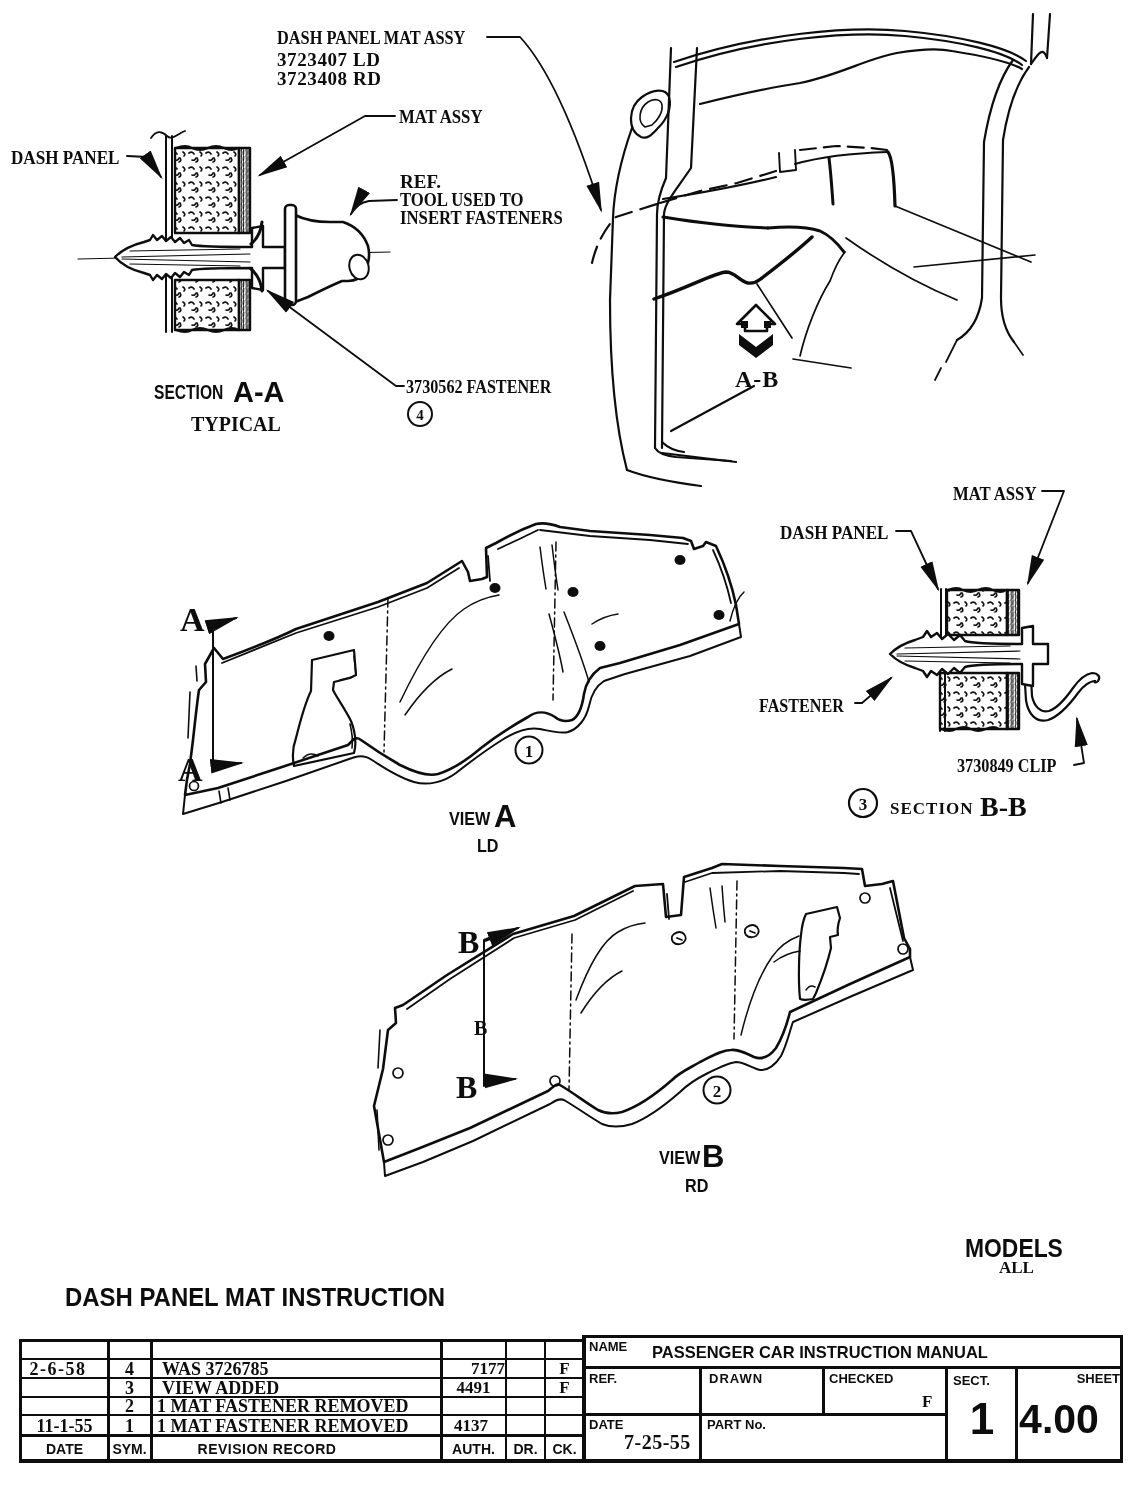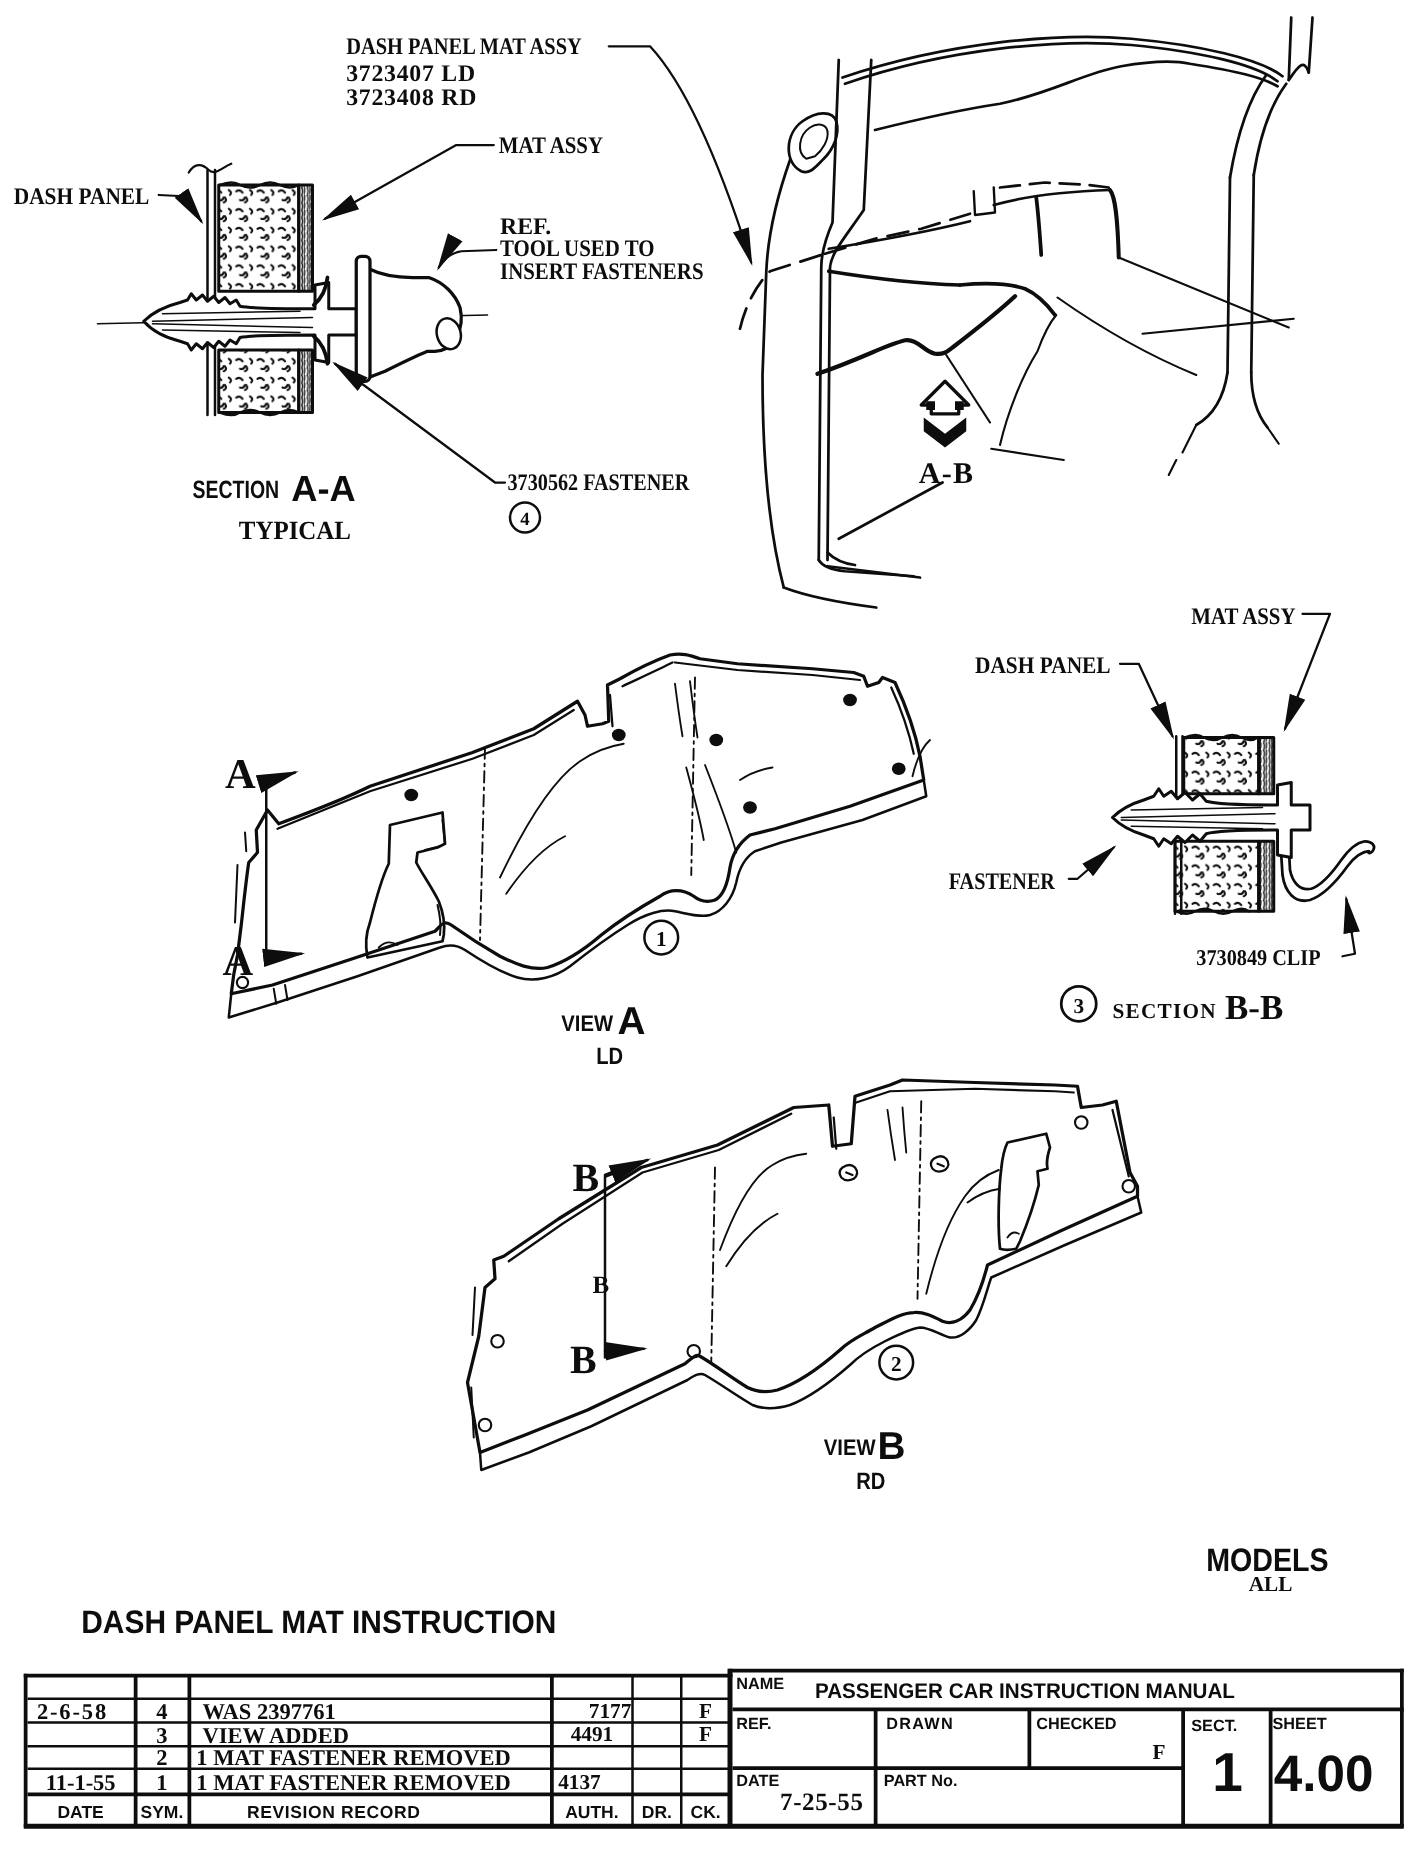--- a/index.html
+++ b/index.html
@@ -298,47 +298,47 @@
 <div class="ln" style="left:1120px;top:1335px;width:3px;height:127px"></div>
 <div class="ln" style="left:586px;top:1366px;width:537px;height:2.5px"></div>
 <div class="ln" style="left:586px;top:1413px;width:362px;height:3px"></div>
 <div class="ln" style="left:699px;top:1368px;width:2.5px;height:92px"></div>
 <div class="ln" style="left:822px;top:1368px;width:2.5px;height:46px"></div>
 <div class="ln" style="left:945px;top:1368px;width:3px;height:92px"></div>
 <div class="ln" style="left:1015px;top:1368px;width:2.5px;height:92px"></div>
 
 <div class="t ser" style="left:22px;top:1359px;width:72px;font-size:18px;letter-spacing:1.5px;text-align:center">2-6-58</div>
 <div class="t ser" style="left:109px;top:1359px;width:41px;font-size:18px;text-align:center">4</div>
-<div class="t ser" style="left:162px;top:1359px;font-size:18px;">WAS 2397761</div>
+<div class="t ser" style="left:162px;top:1359px;font-size:18px;">WAS 3726785</div>
 <div class="t ser" style="left:442px;top:1359px;width:63px;font-size:17px;text-align:right">7177</div>
 <div class="t ser" style="left:546px;top:1359px;width:37px;font-size:17px;text-align:center">F</div>
 <div class="t ser" style="left:109px;top:1378px;width:41px;font-size:18px;text-align:center">3</div>
 <div class="t ser" style="left:162px;top:1378px;font-size:18px;">VIEW ADDED</div>
 <div class="t ser" style="left:442px;top:1378px;width:63px;font-size:17px;text-align:center">4491</div>
 <div class="t ser" style="left:546px;top:1378px;width:37px;font-size:17px;text-align:center">F</div>
 <div class="t ser" style="left:109px;top:1396px;width:41px;font-size:18px;text-align:center">2</div>
 <div class="t ser" style="left:157px;top:1396px;font-size:18px;">1 MAT FASTENER REMOVED</div>
 <div class="t ser" style="left:22px;top:1416px;width:85px;font-size:18px;text-align:center">11-1-55</div>
 <div class="t ser" style="left:109px;top:1416px;width:41px;font-size:18px;text-align:center">1</div>
 <div class="t ser" style="left:157px;top:1416px;font-size:18px;">1 MAT FASTENER REMOVED</div>
-<div class="t ser" style="left:432px;top:1416px;width:63px;font-size:17px;text-align:center">4137</div>
+<div class="t ser" style="left:454px;top:1416px;width:63px;font-size:17px;text-align:left">4137</div>
 <div class="t san" style="left:22px;top:1441px;width:85px;font-size:14px;text-align:center">DATE</div>
 <div class="t san" style="left:109px;top:1441px;width:41px;font-size:14px;text-align:center">SYM.</div>
 <div class="t san" style="left:153px;top:1441px;width:228px;font-size:14px;letter-spacing:.5px;text-align:center">REVISION RECORD</div>
 <div class="t san" style="left:442px;top:1441px;width:63px;font-size:14px;text-align:center">AUTH.</div>
 <div class="t san" style="left:507px;top:1441px;width:37px;font-size:14px;text-align:center">DR.</div>
 <div class="t san" style="left:546px;top:1441px;width:37px;font-size:14px;text-align:center">CK.</div>
 
 <div class="t san" style="left:589px;top:1339px;font-size:13px;">NAME</div>
 <div class="t san" style="left:652px;top:1343px;font-size:17px;transform:scaleX(.97);transform-origin:0 0;">PASSENGER CAR INSTRUCTION MANUAL</div>
 <div class="t san" style="left:589px;top:1371px;font-size:13px;">REF.</div>
 <div class="t san" style="left:709px;top:1371px;font-size:13px;letter-spacing:1px;">DRAWN</div>
 <div class="t san" style="left:829px;top:1371px;font-size:13px;">CHECKED</div>
 <div class="t ser" style="left:922px;top:1392px;font-size:17px;">F</div>
 <div class="t san" style="left:953px;top:1373px;font-size:13px;">SECT.</div>
-<div class="t san" style="left:1018px;top:1371px;width:102px;font-size:13px;text-align:left">SHEET</div>
+<div class="t san" style="left:1018px;top:1371px;width:102px;font-size:13px;text-align:right">SHEET</div>
 <div class="t san" style="left:948px;top:1394px;width:68px;font-size:44px;text-align:center">1</div>
 <div class="t san" style="left:1018px;top:1396px;width:82px;font-size:41px;text-align:center">4.00</div>
 <div class="t san" style="left:589px;top:1417px;font-size:13px;">DATE</div>
 <div class="t ser" style="left:624px;top:1431px;font-size:20px;letter-spacing:.5px;">7-25-55</div>
 <div class="t san" style="left:707px;top:1417px;font-size:13px;">PART No.</div>
 <div class="t ser" style="left:798px;top:1503px;font-size:20px;letter-spacing:.5px;">3726600</div>
 </div>
 
 </body></html>

